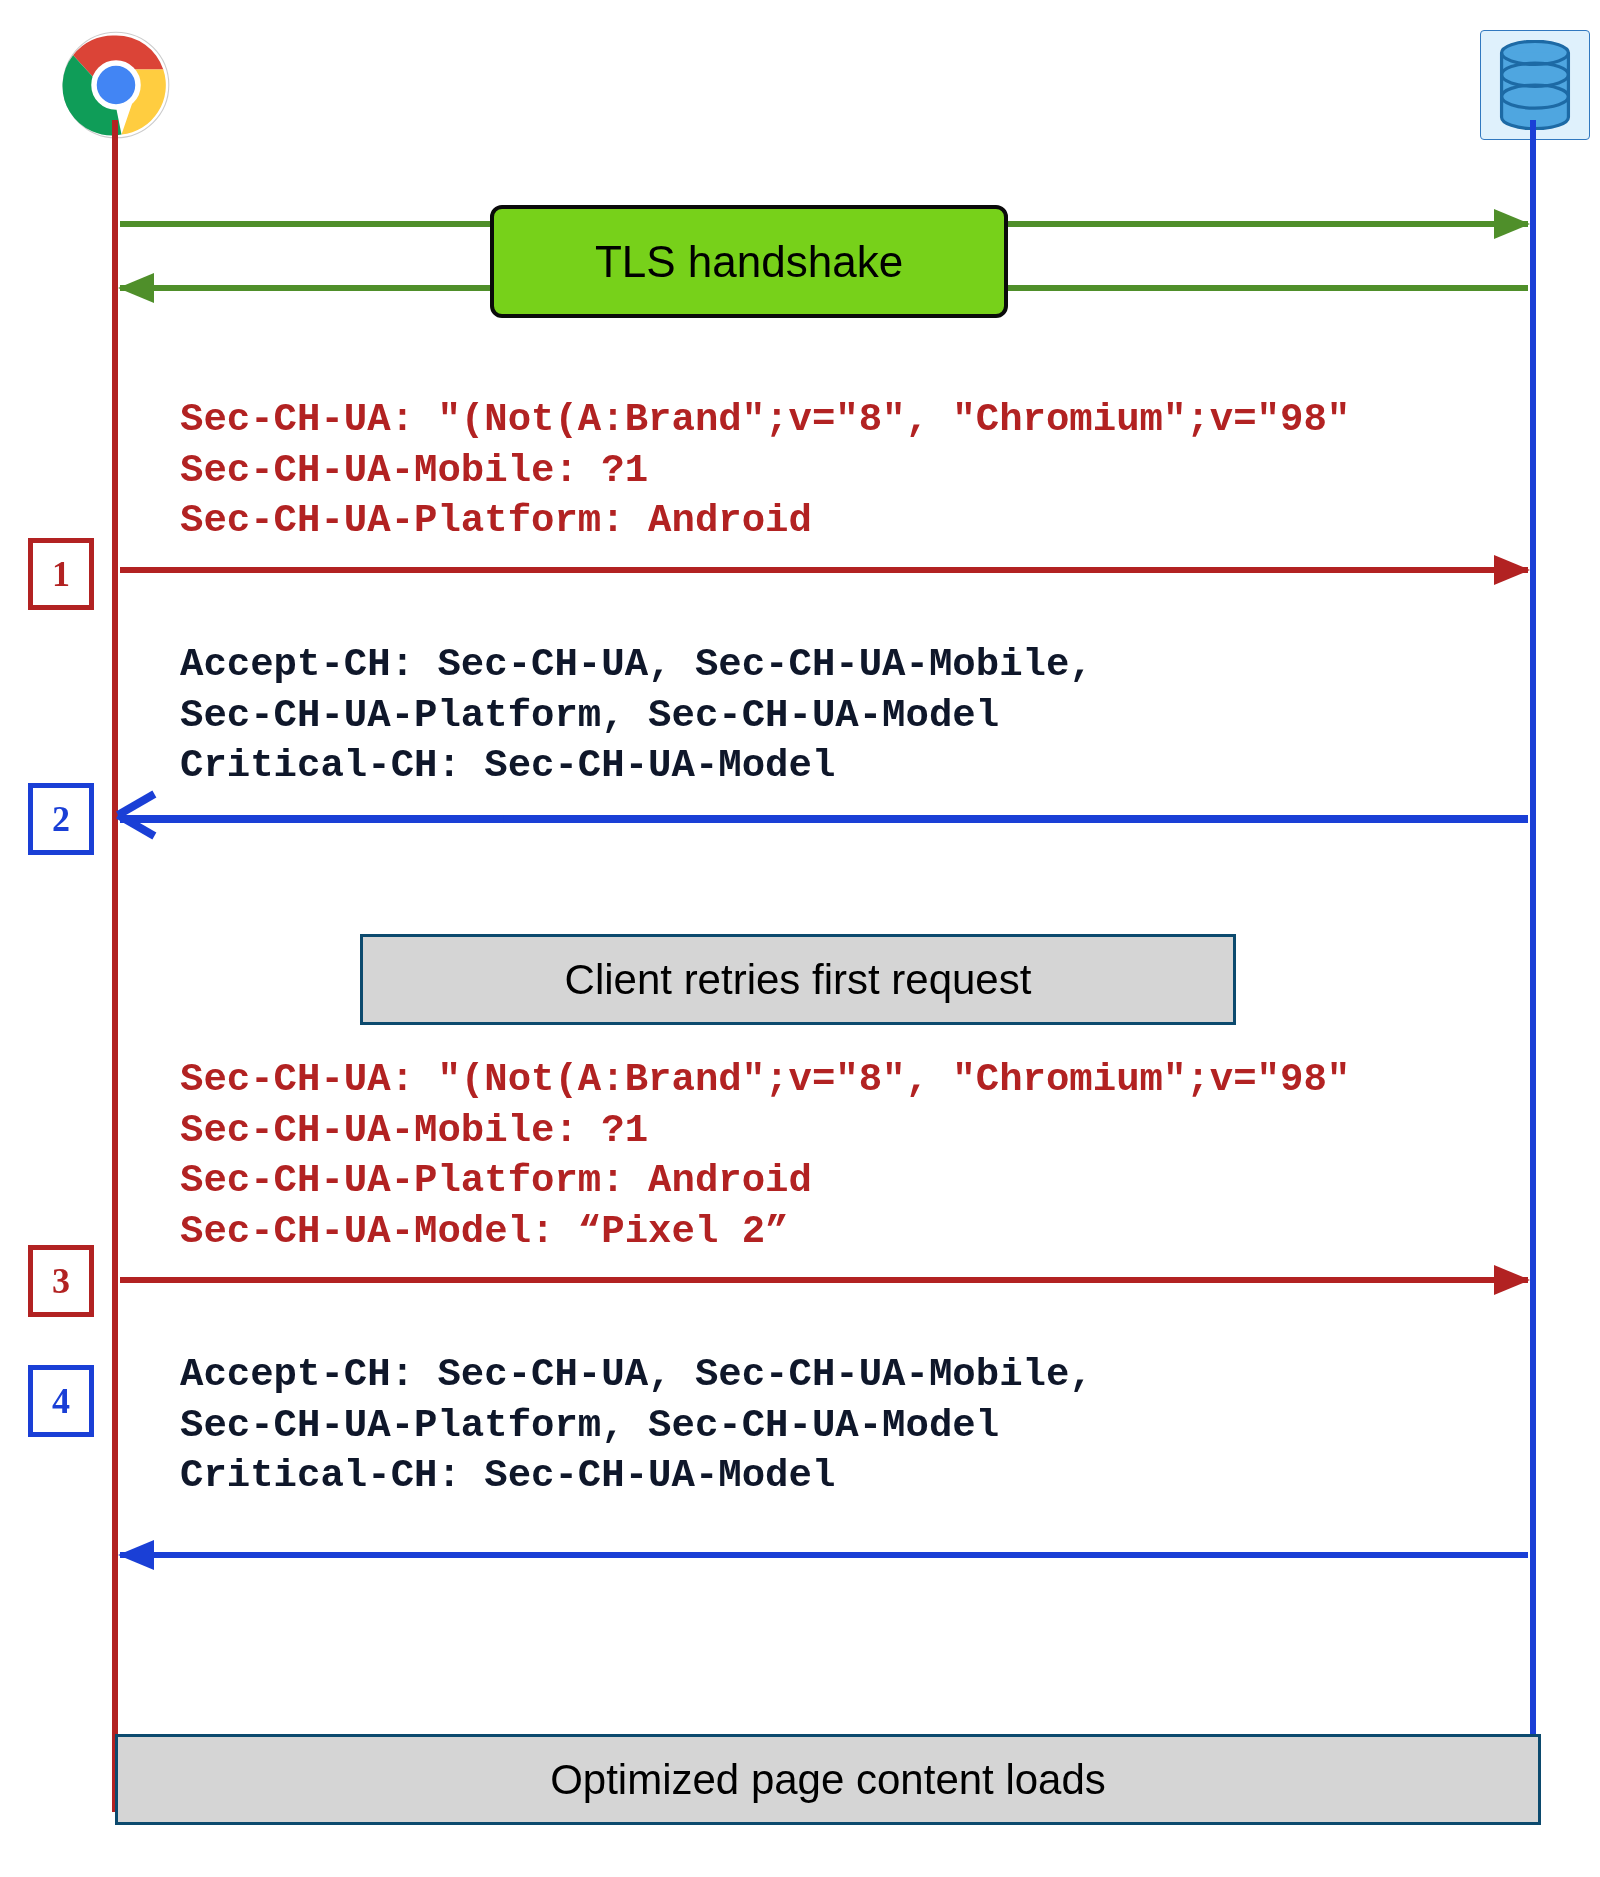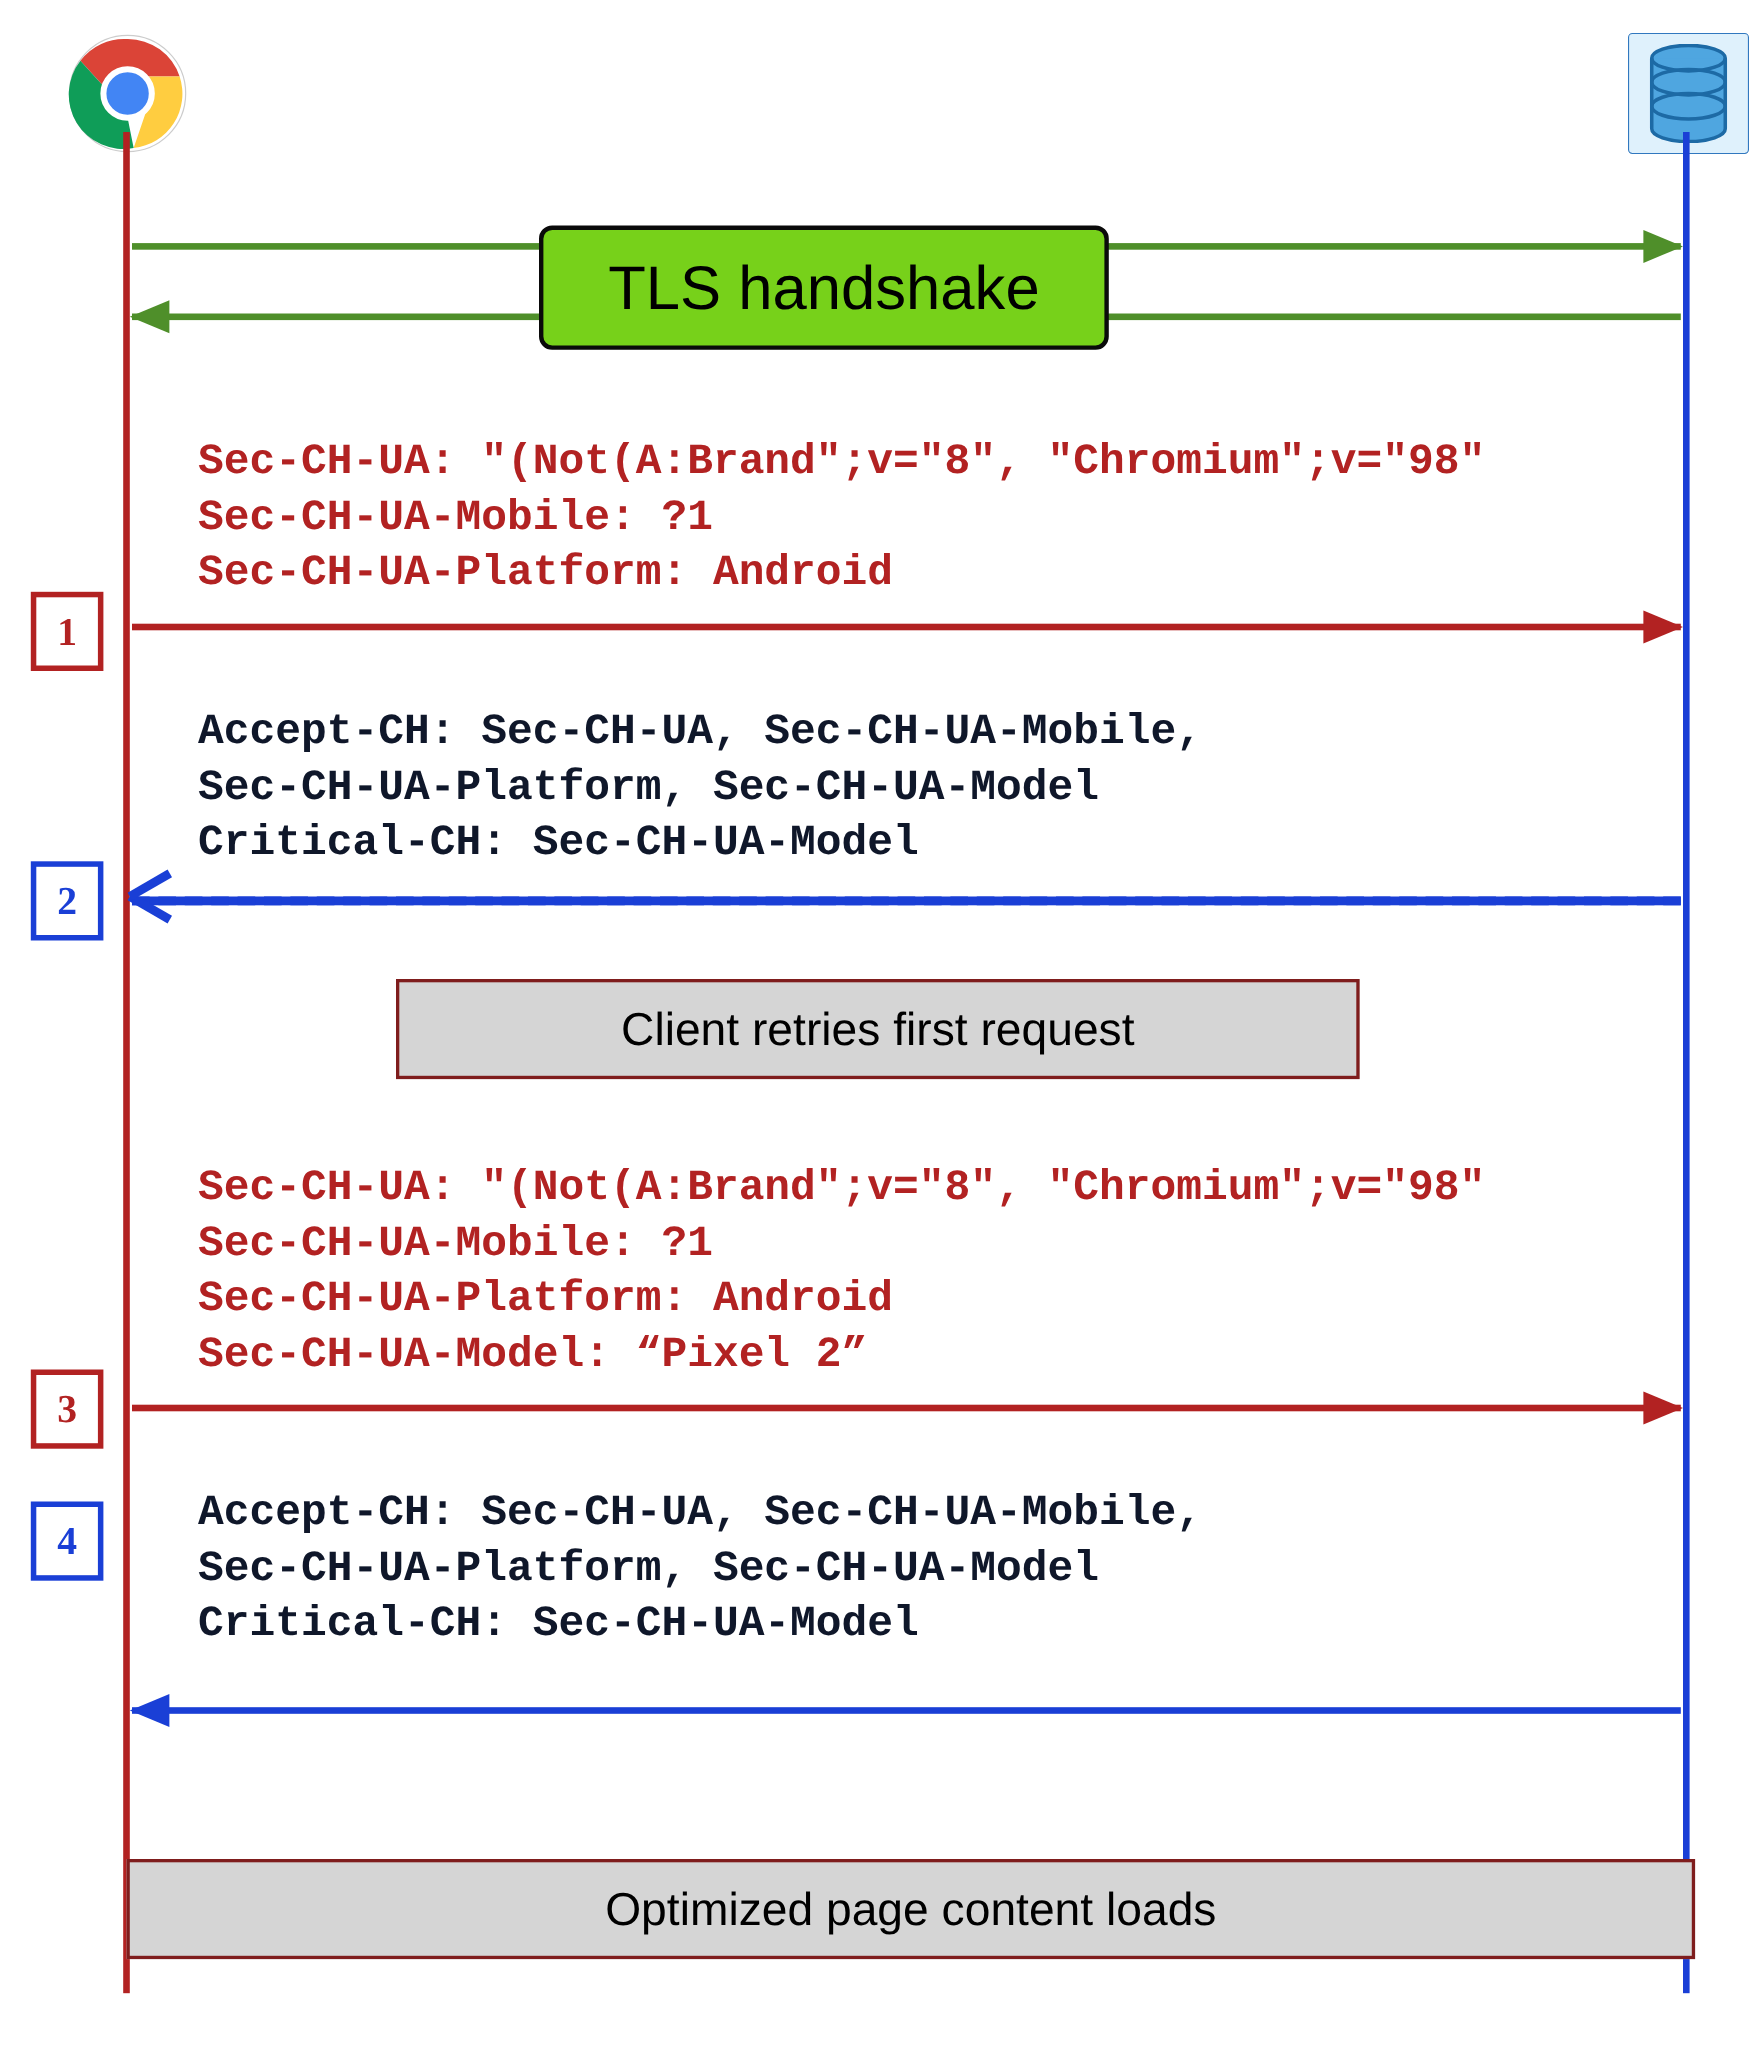--- a/index.html
+++ b/index.html
@@ -101,21 +101,21 @@
     left: 490px;
     top: 205px;
     width: 510px;
     height: 105px;
     background: #77d11a;
     border: 4px solid #0a0a0a;
     border-radius: 12px;
     display: flex;
     align-items: center;
     justify-content: center;
-    font-size: 56px;
+    font-size: 44px;
     color: #000;
     z-index: 3;
   }
 
   
   .step {
     position: absolute;
     left: 28px;
     width: 56px;
     height: 62px;
@@ -142,26 +142,27 @@
     line-height: 1.3;
     white-space: pre;
   }
   .hdr.red  { color:#b22222; }
   .hdr.blue { color:#0f172a; }
 
   
   .note {
     position: absolute;
     background: #d5d5d5;
-    border: 3px solid #7f1d1d;
+    border: 3px solid #0c4a6e;
     display: flex;
     align-items: center;
     justify-content: center;
     color: #000;
     font-size: 42px;
+    margin-top: 44px;
   }
 </style>
 </head>
 <body>
 
 <div class="wrap">
 
   <div class="chrome-icon">
     <svg viewBox="0 0 100 100" width="110" height="110">
       <circle cx="50" cy="50" r="48" fill="#fff" stroke="#ccc" stroke-width="1"></circle>

